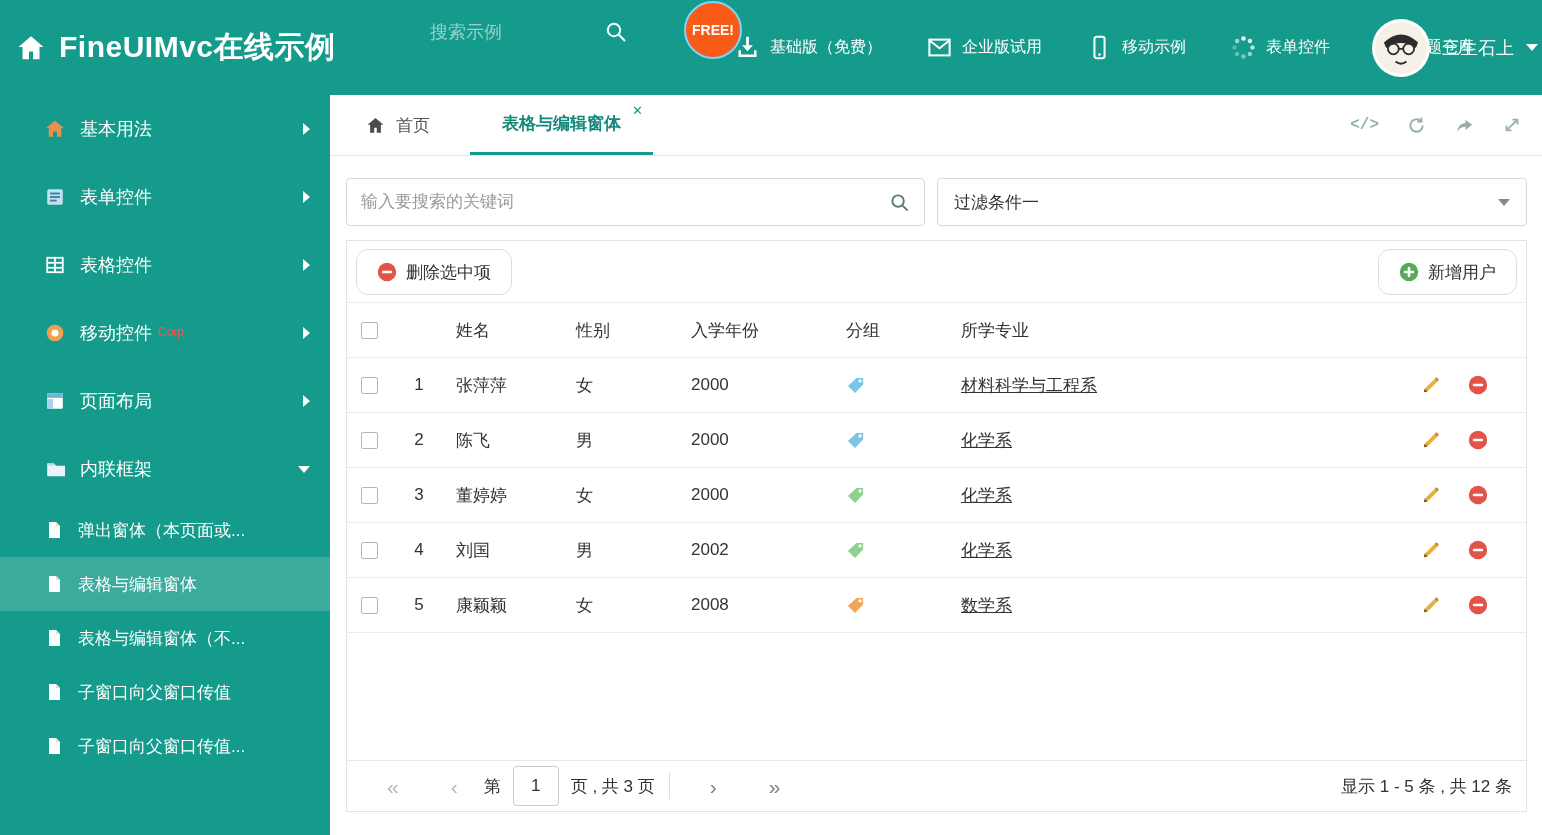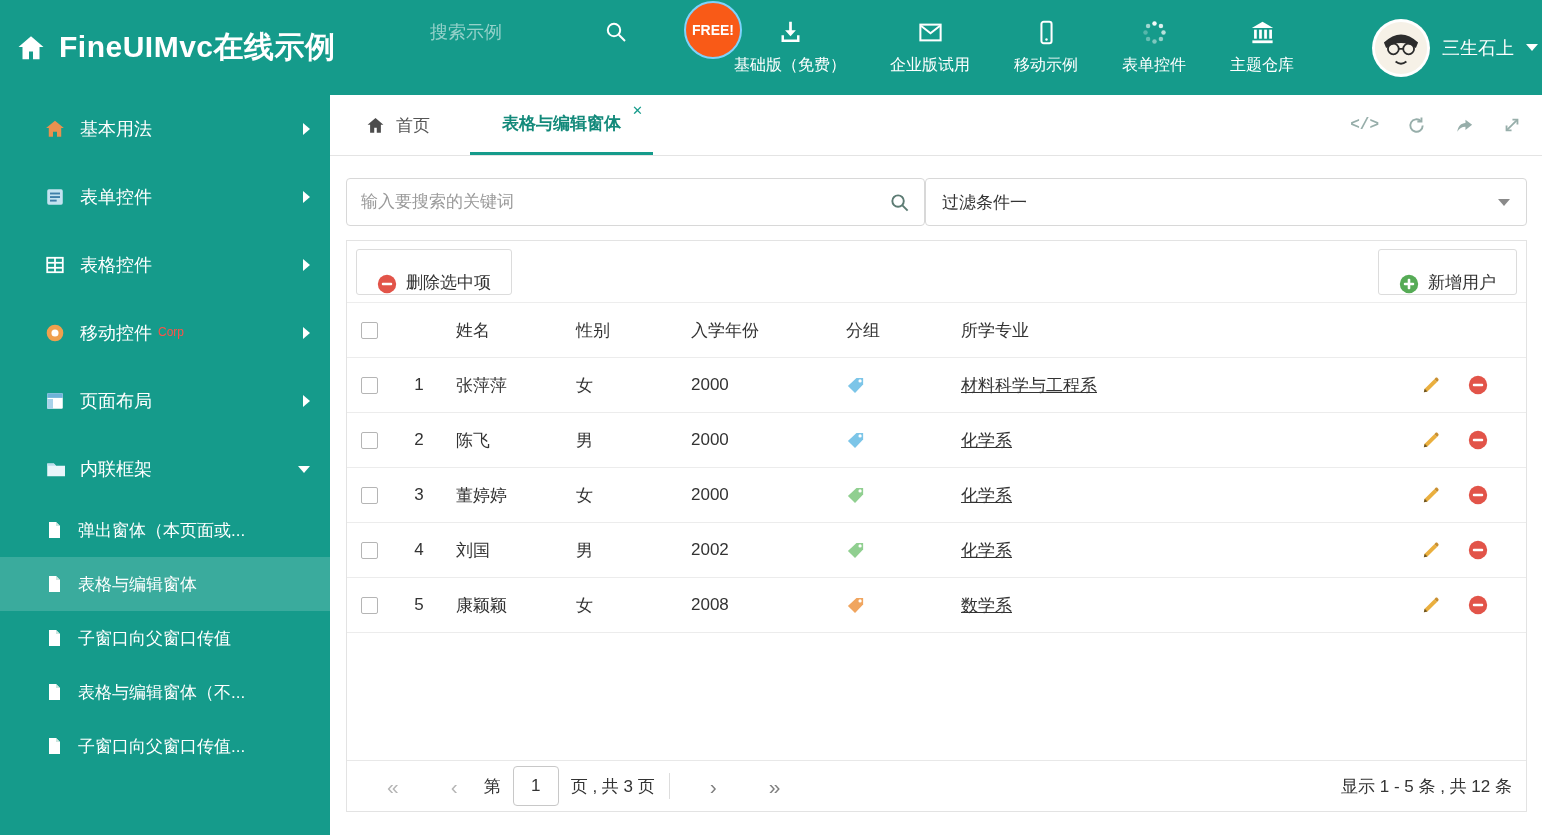--- a/index.html
+++ b/index.html
@@ -9,21 +9,21 @@
   
   .topbar{position:absolute;top:0;left:0;width:1542px;height:95px;background:#159b8b;color:#fff}
   .brand{position:absolute;left:16px;top:0;height:95px;display:flex;align-items:center;gap:13px;cursor:pointer}
   .brand .title{font-size:30px;font-weight:bold;letter-spacing:.5px}
   .hsearch{position:absolute;left:430px;top:12px;height:40px;display:flex;align-items:center}
   .hsearch input{background:transparent;border:none;outline:none;color:#fff;font-size:18px;width:160px}
   .hsearch input::placeholder{color:rgba(255,255,255,.55)}
   .hsearch .mag{margin-left:14px;cursor:pointer;display:flex}
   .free-badge{position:absolute;left:684px;top:1px;width:58px;height:58px;border-radius:50%;background:#f95a17;border:2px solid #7dd3fc;display:flex;align-items:center;justify-content:center;font-size:14px;font-weight:bold;z-index:3}
   .topnav{position:absolute;left:712px;top:0;height:95px;display:flex;align-items:center}
-  .nav-item{display:flex;flex-direction:column;align-items:center;justify-content:center;gap:9px;padding:0 22px;height:95px;cursor:pointer}
+  .nav-item{display:flex;align-items:center;justify-content:center;gap:9px;padding:0 22px;height:95px;cursor:pointer}
   .nav-item .lbl{font-size:16px;white-space:nowrap}
   .user{position:absolute;right:4px;top:0;height:95px;display:flex;align-items:center;gap:12px;cursor:pointer}
   .avatar{width:58px;height:58px;border-radius:50%;border:2px solid rgba(255,255,255,.95);background:#fff;overflow:hidden;display:flex}
   .uname{font-size:18px}
   .caret-down{width:0;height:0;border-left:6px solid transparent;border-right:6px solid transparent;border-top:7px solid #fff}
 
   
   .sidebar{position:absolute;top:95px;left:0;width:330px;height:740px;background:#159b8b;color:#fff;overflow:hidden}
   .side-item{height:68px;display:flex;align-items:center;padding:0 20px 0 45px;cursor:pointer}
   .side-item .icon{width:20px;height:20px;margin-right:15px;display:flex;flex:0 0 20px}
@@ -40,30 +40,30 @@
   .content{position:absolute;left:330px;top:95px;width:1212px;height:740px;background:#fff}
 
   .tabbar{height:61px;border-bottom:1px solid #e4e4e4;position:relative;display:flex;align-items:center;padding-left:20px}
   .tab-home{display:flex;align-items:center;gap:11px;font-size:17px;color:#555;padding:0 16px;height:100%;cursor:pointer}
   .tab-active{position:relative;height:100%;display:flex;align-items:center;padding:0 32px;margin-left:24px;font-size:17px;font-weight:bold;color:#12897a;border-bottom:3px solid #159b8b;cursor:pointer}
   .tab-close{position:absolute;top:8px;right:10px;font-size:13px;font-weight:normal;color:#159b8b;cursor:pointer}
   .tab-tools{position:absolute;right:20px;top:0;height:100%;display:flex;align-items:center;gap:27px;color:#97aeaa}
   .tool{cursor:pointer;display:flex;align-items:center}
   .tool.code{font-size:16px;font-weight:bold;font-family:"Liberation Mono","DejaVu Sans Mono",monospace}
 
-  .filter-row{display:flex;gap:0;margin:22px 15px 0 16px}
+  .filter-row{display:flex;gap:12px;margin:22px 15px 0 16px}
   .search-box{flex:0 0 579px;height:48px;border:1px solid #d8d8d8;border-radius:4px;display:flex;align-items:center;padding:0 14px;background:#fff}
   .search-box input{flex:1;border:none;outline:none;font-size:17px;color:#333}
   .search-box input::placeholder{color:#9a9a9a}
   .dropdown{flex:1;height:48px;border:1px solid #d8d8d8;border-radius:4px;display:flex;align-items:center;padding:0 16px;font-size:17px;color:#333;cursor:pointer;background:#fff}
   .dd-caret{width:0;height:0;border-left:6px solid transparent;border-right:6px solid transparent;border-top:7px solid #8a8a8a;margin-left:auto}
 
   .panel{position:absolute;left:16px;right:15px;top:145px;height:572px;border:1px solid #e3e3e3;background:#fff}
   .toolbar{position:relative;height:62px;padding:8px 9px;border-bottom:1px solid #ededed}
-  .btn{display:inline-flex;align-items:flex-end;gap:9px;height:46px;padding:0 20px;border:1px solid #dcdcdc;border-radius:3px;background:#fff;font-size:17px;color:#333;cursor:pointer;font-family:inherit}
+  .btn{display:inline-flex;align-items:center;gap:9px;height:46px;padding:0 20px;border:1px solid #dcdcdc;border-radius:12px;background:#fff;font-size:17px;color:#333;cursor:pointer;font-family:inherit}
   .btn-add{position:absolute;right:9px;top:8px}
   .btn-ic{display:flex}
 
   .thead,.trow{display:flex;align-items:center;height:55px;border-bottom:1px solid #ececec;font-size:17px;color:#333}
   .c-check{flex:0 0 44px;padding-left:14px;display:flex;align-items:center}
   .c-num{flex:0 0 56px;text-align:center}
   .c-name{flex:0 0 120px;padding-left:9px}
   .c-gender{flex:0 0 115px;padding-left:9px}
   .c-year{flex:0 0 150px;padding-left:9px}
   .c-group{flex:0 0 120px;padding-left:14px;display:flex;align-items:center}
@@ -267,30 +267,30 @@
     </span>
     <span class="lbl">表格与编辑窗体</span>
   </div>
   <div class="side-sub">
     <span class="icon">
       <svg viewBox="0 0 18 18" width="18" height="18">
           <path d="M4 1h7l4 4v12H4z" fill="#fff"></path>
           <path d="M11 1l4 4h-4z" fill="#cde6df"></path>
         </svg>
     </span>
-    <span class="lbl">子窗口向父窗口传值</span>
+    <span class="lbl">表格与编辑窗体（不...</span>
   </div>
   <div class="side-sub">
     <span class="icon">
       <svg viewBox="0 0 18 18" width="18" height="18">
           <path d="M4 1h7l4 4v12H4z" fill="#fff"></path>
           <path d="M11 1l4 4h-4z" fill="#cde6df"></path>
         </svg>
     </span>
-    <span class="lbl">表格与编辑窗体（不...</span>
+    <span class="lbl">子窗口向父窗口传值</span>
   </div>
   <div class="side-sub">
     <span class="icon">
       <svg viewBox="0 0 18 18" width="18" height="18">
           <path d="M4 1h7l4 4v12H4z" fill="#fff"></path>
           <path d="M11 1l4 4h-4z" fill="#cde6df"></path>
         </svg>
     </span>
     <span class="lbl">子窗口向父窗口传值...</span>
   </div>

